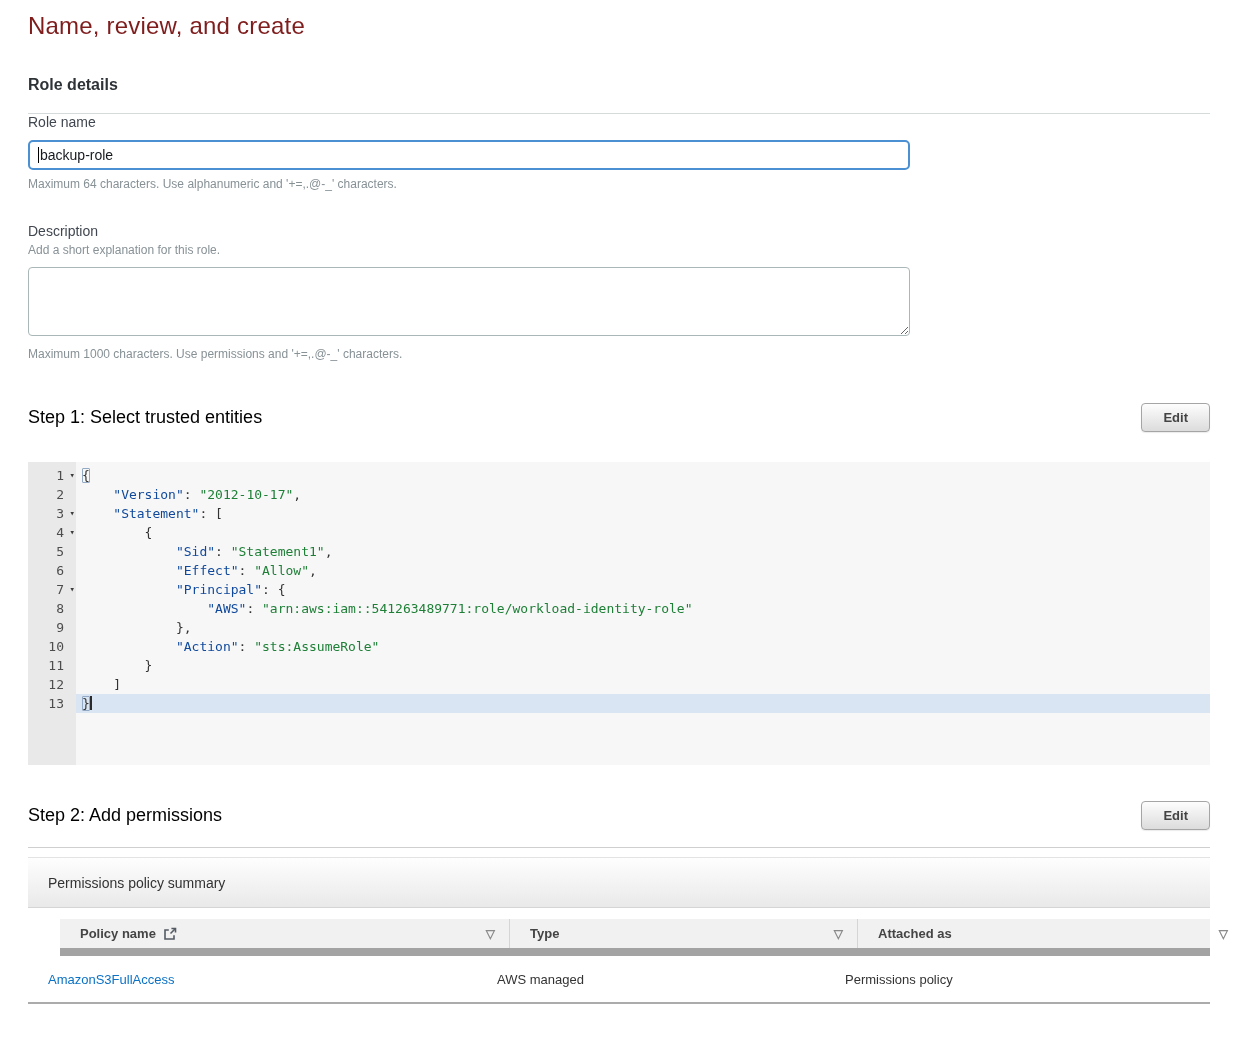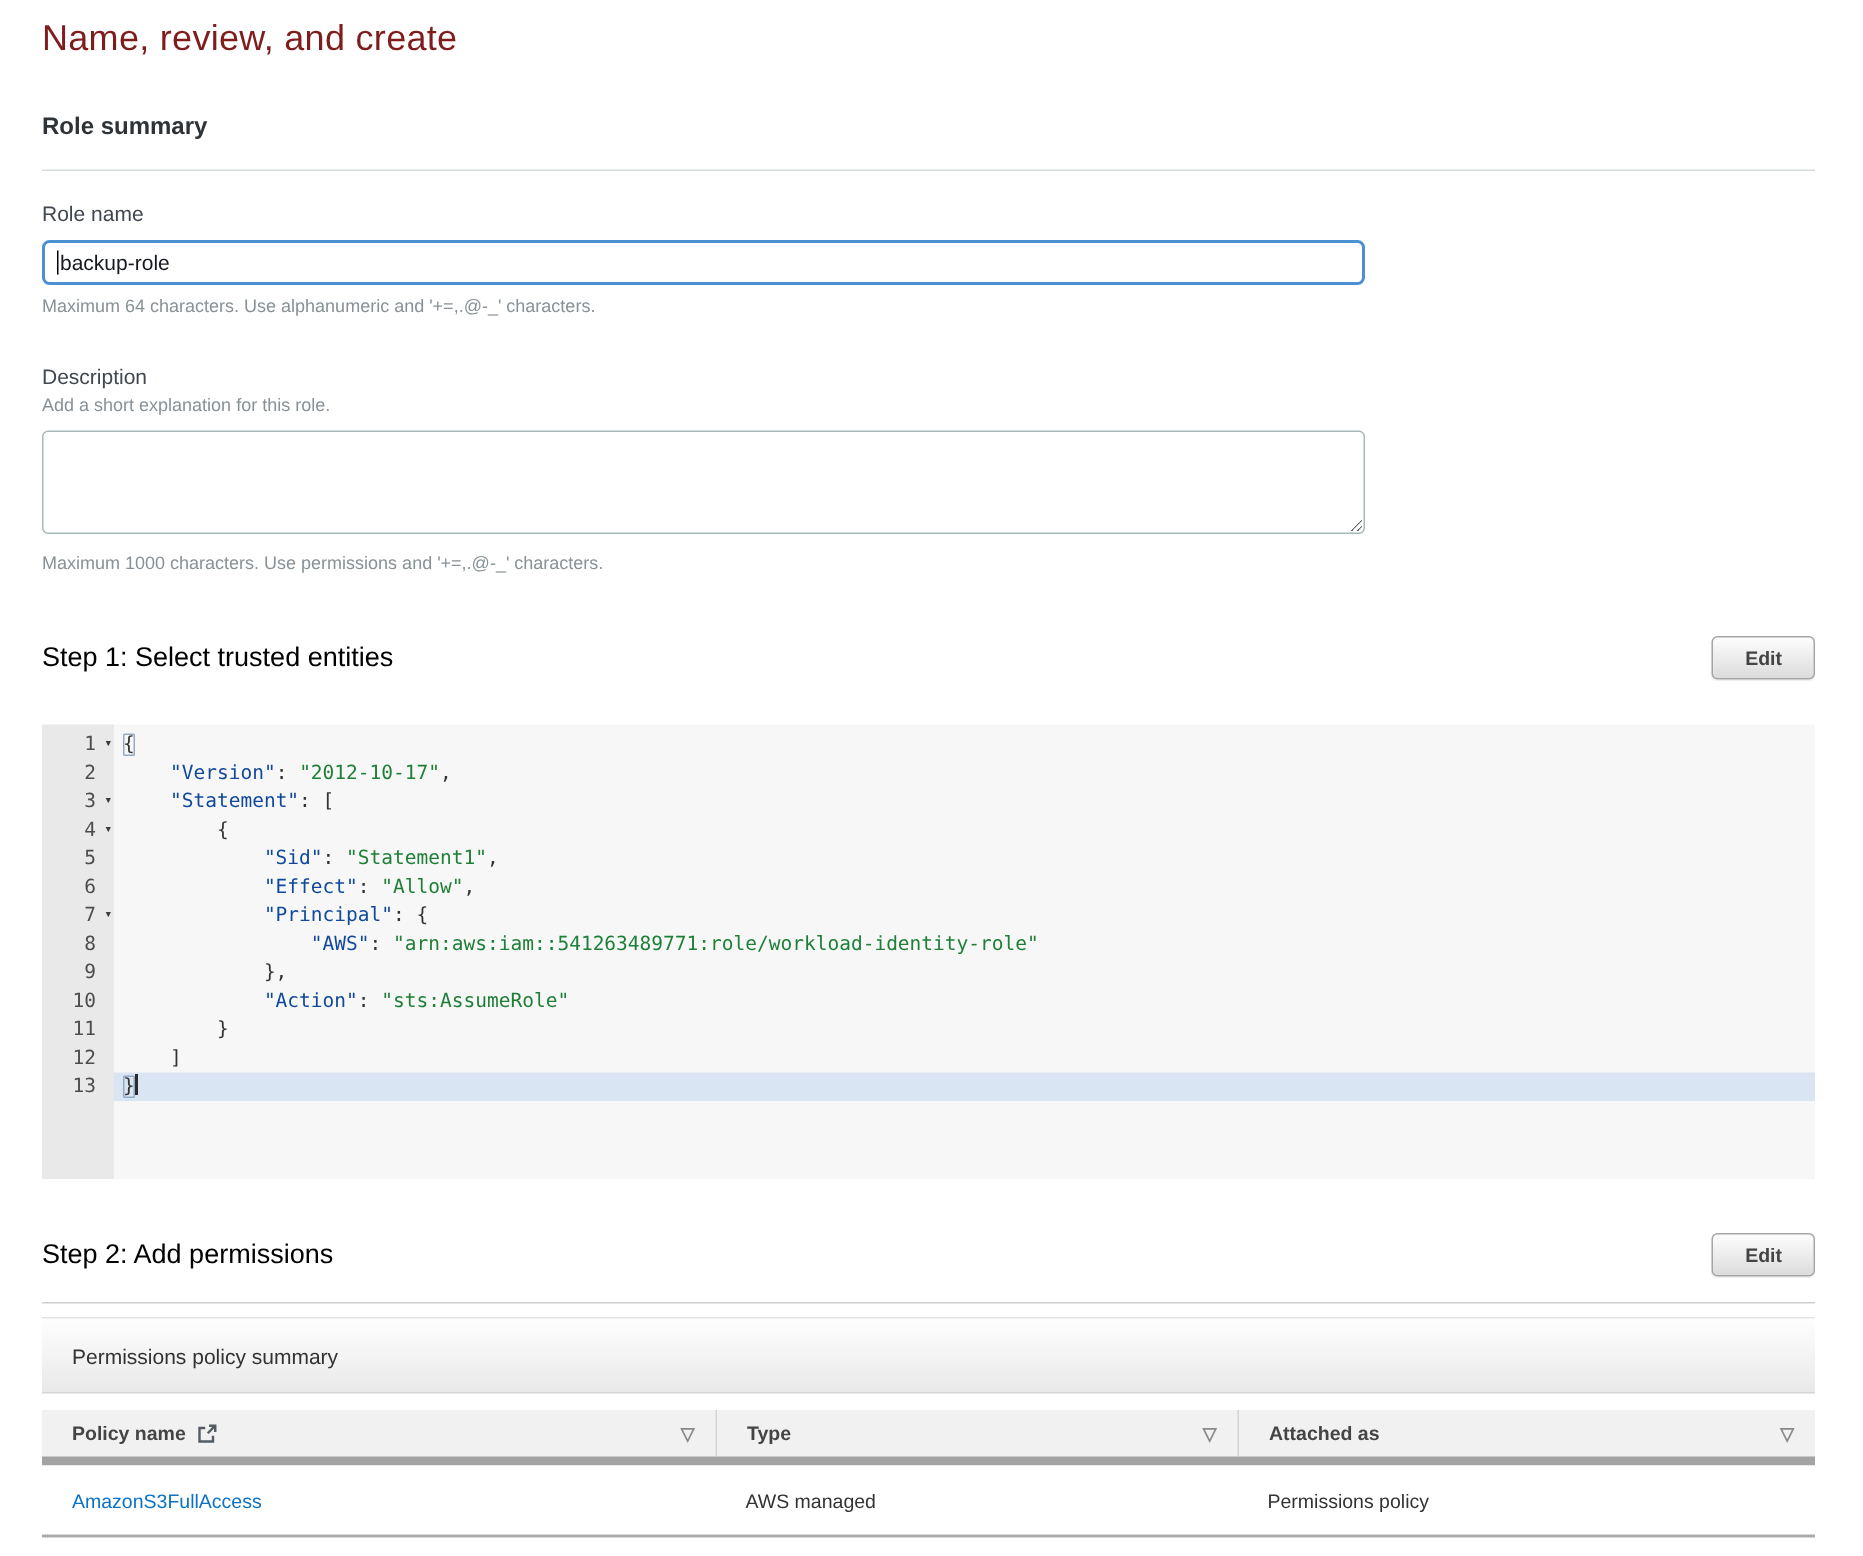--- a/index.html
+++ b/index.html
@@ -10,21 +10,21 @@
     color: #333;
     overflow: hidden;
   }
   .container { padding: 12px 32px 0 28px; width: 1242px; }
 
   .page-title { font-size: 24px; font-weight: 400; color: #7f1d1d; letter-spacing: .2px; }
 
   .section-heading { font-size: 16px; font-weight: 700; color: #2e3338; margin-top: 36px; }
   .h-rule { border: none; border-top: 1px solid #d5dbdb; margin-top: 19px; }
 
-  .field { margin-top: 20px; }
+  .field { }
   .field-label { font-size: 14px; color: #414750; }
   .help-text { font-size: 12px; color: #879196; margin-top: 4px; }
   .constraint-text { font-size: 12px; color: #879196; margin-top: 7px; }
 
   .input-wrap { position: relative; margin-top: 10px; width: 1040px; }
   .text-input {
     width: 882px; height: 30px;
     border: 2px solid var(--focus-border, #4a90d2);
     border-radius: 5px;
     padding: 0 10px;
@@ -98,22 +98,23 @@
     border-top: 1px solid #e3e3e3;
     border-bottom: 1px solid #d5d5d5;
     display: flex; align-items: center;
     padding-left: 20px;
     font-size: 14px; color: #333;
   }
   .policy-table { margin-top: 11px; width: 1182px; }
   .table-header-row {
     display: grid; grid-template-columns: 449px 348px 385px;
     background: #f1f1f1;
-    border-bottom: 6px solid #a3a3a3;
+    border-bottom: 8px solid #a3a3a3;
     height: 37px;
+    margin-left: 32px;
   }
   .th-cell {
     display: flex; align-items: center;
     padding: 0 14px 0 20px;
     font-size: 13px; font-weight: 700; color: #444;
     position: relative; cursor: pointer;
   }
   .th-cell + .th-cell { border-left: 1px solid #d5d5d5; }
   .th-label { display: flex; align-items: center; gap: 7px; }
   .sort-triangle { margin-left: auto; color: #8a8a8a; font-size: 12px; line-height: 1; }
@@ -127,21 +128,21 @@
   .td-cell { padding-left: 20px; font-size: 13px; color: #333; }
   .policy-link { color: var(--link, #0b72c6); text-decoration: none; cursor: pointer; }
 </style>
 </head>
 <body>
 
 <div class="container">
 
   <h1 class="page-title">Name, review, and create</h1>
 
-  <h2 class="section-heading">Role summary</h2>
+  <h2 class="section-heading">Role details</h2>
   <hr class="h-rule">
 
   <div class="field">
     <div class="field-label">Role name</div>
     <div class="input-wrap">
       <input class="text-input" type="text" value="backup-role" style="">
       <span class="caret"></span>
     </div>
     <div class="constraint-text">Maximum 64 characters. Use alphanumeric and '+=,.@-_' characters.</div>
   </div>

